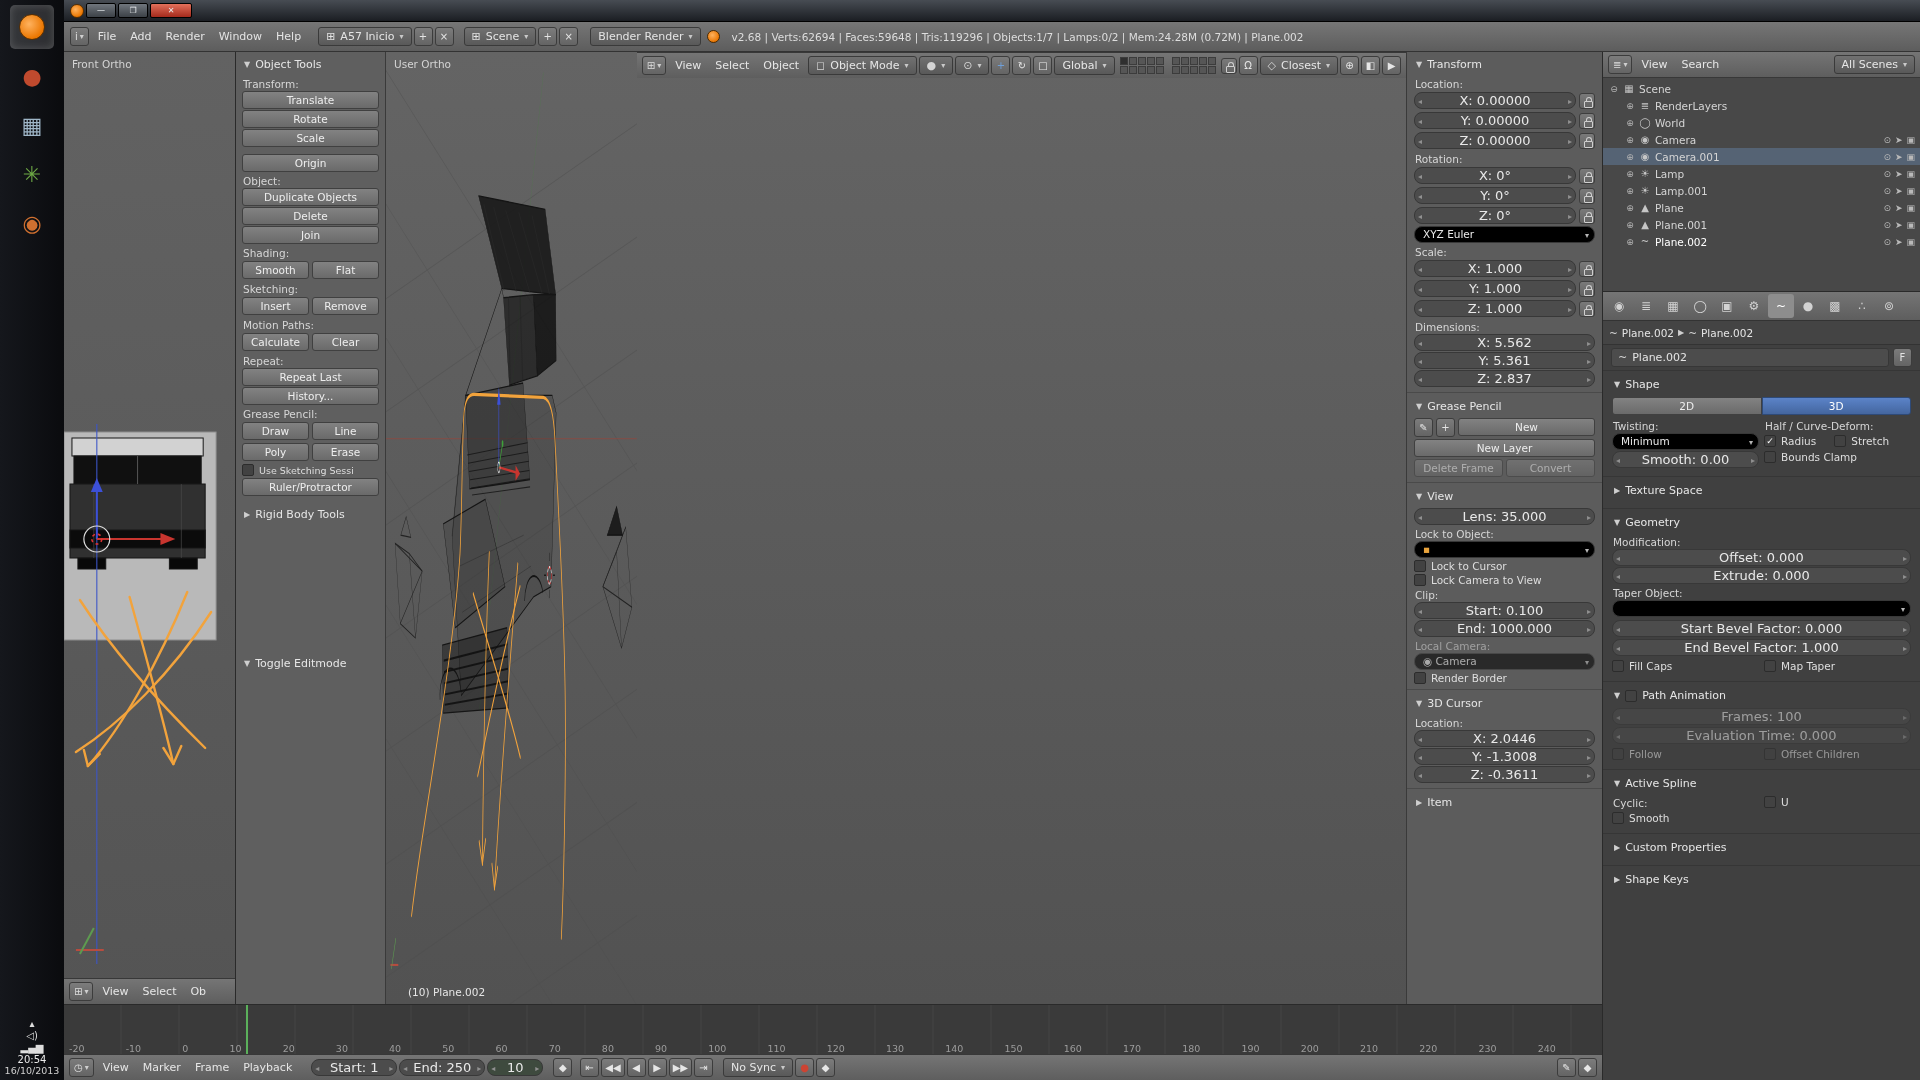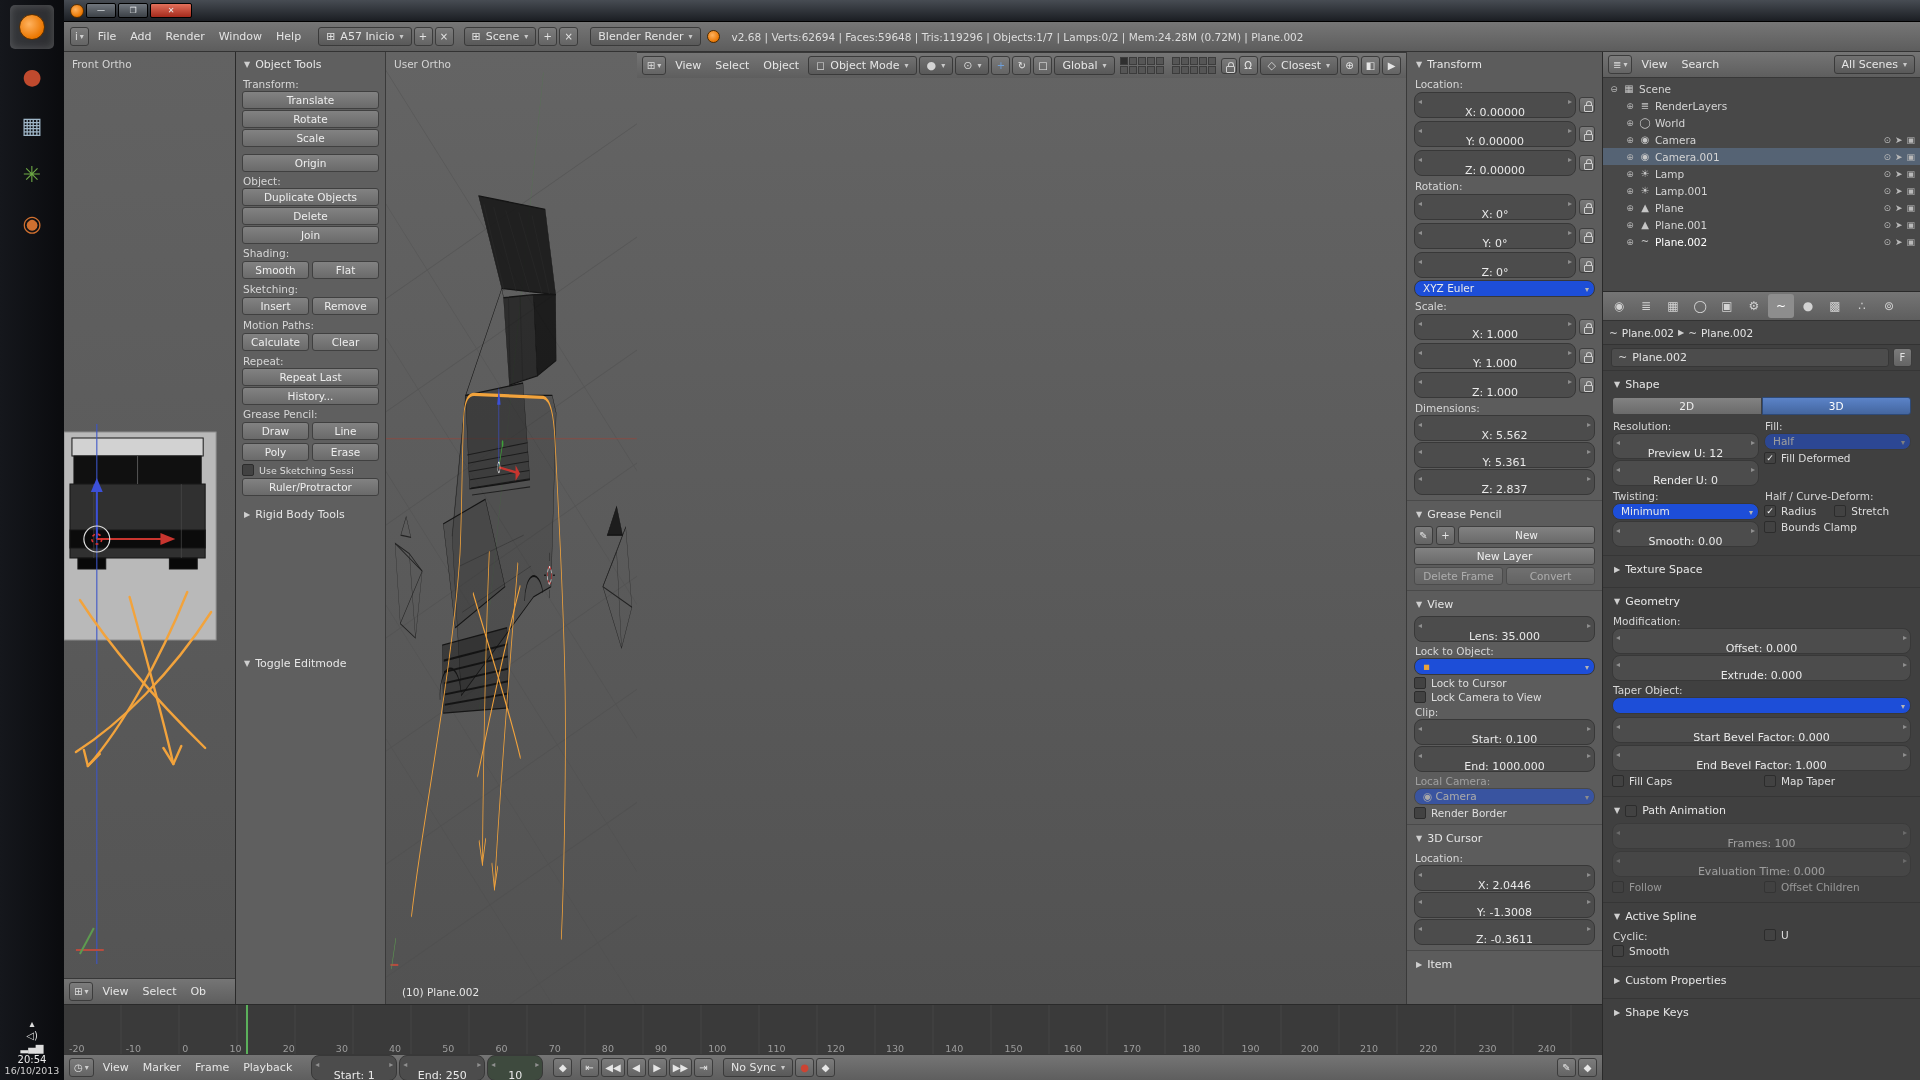--- a/index.html
+++ b/index.html
@@ -24,24 +24,24 @@
 
 
 .ehdr{height:26px;background:linear-gradient(#757575,#5e5e5e);display:flex;align-items:center;gap:2px;padding:0 5px;font-size:11px;color:#e6e6e6;white-space:nowrap;overflow:hidden;border-top:1px solid #383838}
 .ehdr.top{border-top:none;border-bottom:1px solid #383838}
 .m{padding:0 7px}
 .eicon{display:flex;align-items:center;gap:2px;background:linear-gradient(#7c7c7c,#646464);border:1px solid #3c3c3c;border-radius:3px;height:19px;padding:0 4px;font-size:10px;color:#ddd}
 .dd{display:flex;align-items:center;gap:5px;background:linear-gradient(#717171,#595959);border:1px solid #3a3a3a;border-radius:3px;height:19px;padding:0 7px}
 .dd:after{content:"▾";font-size:8px;color:#c9c9c9}
 .sbtn{display:flex;align-items:center;justify-content:center;background:linear-gradient(#7c7c7c,#646464);border:1px solid #3c3c3c;border-radius:3px;height:19px;min-width:19px;padding:0 3px;font-size:10px}
 .b{display:flex;align-items:center;justify-content:center;background:linear-gradient(#828282,#6a6a6a);border:1px solid #404040;border-radius:3px;height:18px;color:#eee;font-size:10.5px;white-space:nowrap;overflow:hidden}
-.num{position:relative;background:#4c4c4c;border:1px solid #383838;border-radius:8px;height:17px;line-height:15px;text-align:center;color:#e9e9e9;font-size:11px;padding:12px 11px;white-space:nowrap;overflow:hidden}
+.num{position:relative;background:#4c4c4c;border:1px solid #383838;border-radius:8px;height:17px;line-height:15px;text-align:center;color:#e9e9e9;font-size:13px;padding:0 11px;white-space:nowrap;overflow:hidden}
 .num:before{content:"◂";position:absolute;left:3px;top:1px;font-size:8px;color:#909090}
 .num:after{content:"▸";position:absolute;right:3px;top:1px;font-size:8px;color:#909090}
-.ndd{position:relative;background:#1d4ed8;border:1px solid #383838;border-radius:8px;height:17px;line-height:15px;color:#e9e9e9;font-size:10.5px;padding:0 14px 0 8px;white-space:nowrap}
+.ndd{position:relative;background:#000000;border:1px solid #383838;border-radius:8px;height:17px;line-height:15px;color:#e9e9e9;font-size:10.5px;padding:0 14px 0 8px;white-space:nowrap}
 .ndd:after{content:"▾";position:absolute;right:5px;top:1px;font-size:8px;color:#b5b5b5}
 .ph{display:flex;align-items:center;gap:5px;font-size:11px;color:#e6e6e6;padding:4px 2px}
 .tri{font-size:8px;color:#cfcfcf}
 .lab{font-size:10.5px;color:#d6d6d6;margin:3px 1px 1px}
 .cbrow{display:flex;align-items:center;gap:5px;font-size:10.5px;color:#dedede;margin:2px 0;white-space:nowrap}
 .cb{width:12px;height:12px;background:#424242;border:1px solid #2c2c2c;border-radius:2px;display:inline-flex;align-items:center;justify-content:center;font-size:9px;color:#fff;flex:none}
 .cb.on:after{content:"✓"}
 .dim{opacity:.55}
 .lockbtn{width:16px;height:16px;background:linear-gradient(#7a7a7a,#636363);border:1px solid #3e3e3e;border-radius:3px;position:relative;flex:none}
 .lockbtn:before{content:"";position:absolute;left:4px;top:7px;width:7px;height:5px;border:1px solid #cfcfcf;border-radius:1px}
@@ -55,21 +55,21 @@
 
 
 #infohdr{position:absolute;top:22px;left:0;right:0;height:30px;background:linear-gradient(#767676,#5d5d5d);border-bottom:1px solid #333;display:flex;align-items:center;gap:2px;padding:0 6px;white-space:nowrap;overflow:hidden}
 .stats{margin-left:6px;font-size:10.5px;color:#dedede}
 .blogo2{width:13px;height:13px;border-radius:50%;background:radial-gradient(circle at 40% 38%,#ffb25e,#e97500 72%);border:1px solid #4e2a00;margin:0 4px;flex:none}
 
 
 #miniview{width:172px;display:flex;flex-direction:column;border-right:1px solid #2a2a2a;background:linear-gradient(#626262,#545454)}
 .vcanvas{flex:1;position:relative;overflow:hidden}
 .viewlabel{position:absolute;left:8px;top:6px;color:#d4d4d4;font-size:10.5px;z-index:3}
-.objlabel{position:absolute;left:16px;bottom:6px;color:#e6e6e6;font-size:10.5px;z-index:3}
+.objlabel{position:absolute;left:22px;bottom:6px;color:#e6e6e6;font-size:10.5px;z-index:3}
 
 
 #view3d{flex:1;display:flex;min-width:0;background:linear-gradient(#646464,#525252)}
 #shelf{width:150px;background:#5f5f5f;border-right:1px solid #3a3a3a;padding:2px 6px;overflow:hidden}
 #shelf .b{width:100%;margin:1px 0}
 .brow{display:flex;gap:3px;margin:1px 0}
 .brow .b{flex:1}
 #vp{flex:1;display:flex;flex-direction:row;min-width:0}
 #vpcanvas{flex:1;position:relative;overflow:hidden}
 #vpcanvas svg{position:absolute;inset:0}
@@ -801,35 +801,20 @@
             <div class="ph">
                 <span class="tri">▼</span>
                 <span>Shape</span>
               </div>
             <div class="seg">
               <div class="b">2D</div>
               <div class="b on">3D</div>
             </div>
             <div class="cols">
               <div class="col">
-                <div class="lab">Resolution:</div>
-                <div class="num">Preview U: 12</div>
-                <div class="num">Render U: 0</div>
-              </div>
-              <div class="col">
-                <div class="lab">Fill:</div>
-                <div class="ndd dim">Half</div>
-                <div class="cbrow">
-                    <span class="cb on"></span>
-                    <span>Fill Deformed</span>
-                  </div>
-              </div>
-            </div>
-            <div class="cols">
-              <div class="col">
                 <div class="lab">Twisting:</div>
                 <div class="ndd">Minimum</div>
                 <div class="num">Smooth: 0.00</div>
               </div>
               <div class="col">
                 <div class="lab">Half / Curve-Deform:</div>
                 <div style="display:flex;gap:18px">
                   <span class="cbrow">
                       <span class="cb on"></span>
                       <span>Radius</span>

